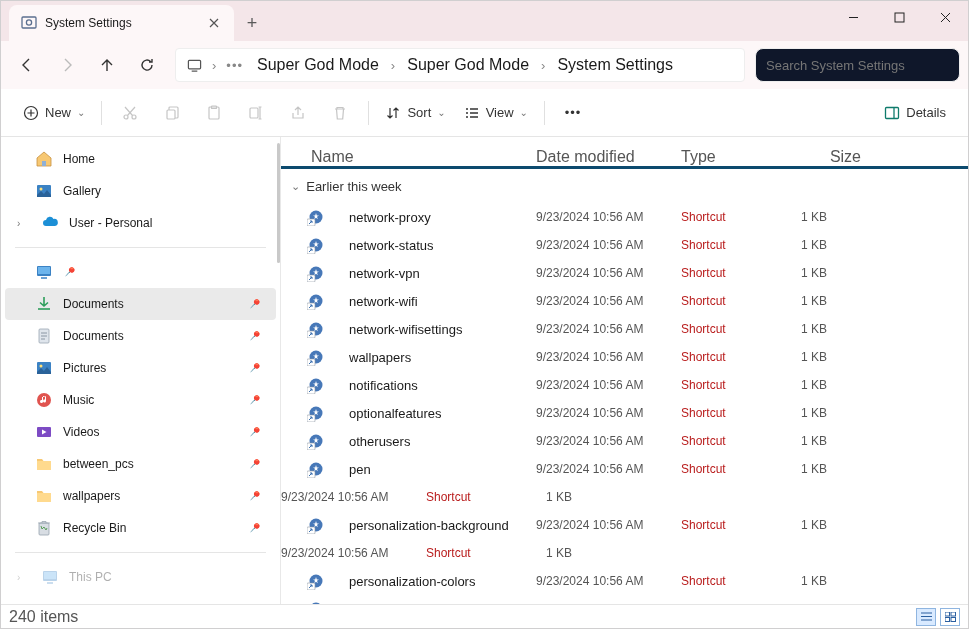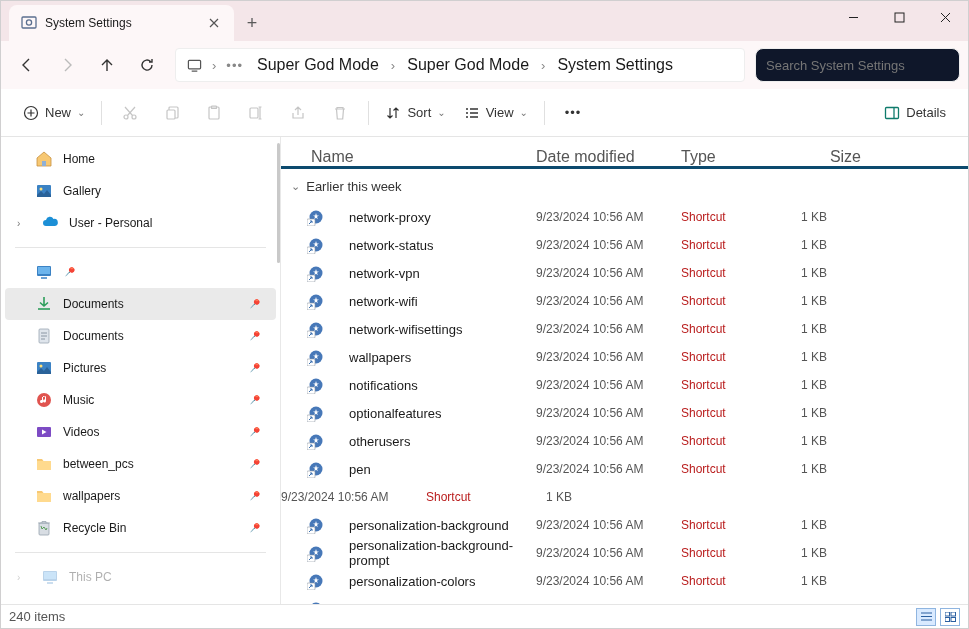--- a/index.html
+++ b/index.html
@@ -51,21 +51,21 @@
 .filelist::-webkit-scrollbar-thumb{background:#c9c9c9;border-radius:3px;border:4px solid #fff}
 .group-hdr{height:34px;display:flex;align-items:center;padding-left:10px;gap:6px;cursor:pointer;color:#333}
 .group-chev{color:#777;font-size:11px}
 .group-title{font-size:13px}
 .file-row{height:28px;display:flex;align-items:center;cursor:pointer;font-size:13px}
 .fr-name{width:255px;padding-left:26px;display:flex;align-items:center;gap:24px;overflow:hidden}
 .fr-icon{width:18px;height:18px;flex-shrink:0}
 .fr-date{width:145px;color:#555;font-size:12px}
 .fr-type{width:120px;color:#b91c1c;font-size:12px}
 .fr-size{width:80px;text-align:left;color:#555;font-size:12px;padding-right:20px}
-.status{height:24px;border-top:1px solid #e5e5e5;display:flex;align-items:center;padding:8px 8px;font-size:13px;color:#555}
+.status{height:24px;border-top:1px solid #e5e5e5;display:flex;align-items:center;padding:8px 8px;font-size:16px;color:#555}
 .status-icons{margin-left:auto;display:flex;gap:4px}
 .st-ic{width:20px;height:18px;border:1px solid #8fb5e0;display:flex;align-items:center;justify-content:center;cursor:pointer}
 .st-ic.active{background:#d9eaff}
 svg{display:block}
 </style>
 </head>
 <body>
 
 <div class="window">
   <div class="titlebar">
@@ -538,31 +538,20 @@
                     <path d="M2 16l3-3m0 0h-2m2 0v2" stroke="#3a6fae" stroke-width="1" fill="none"></path>
                   </svg>
                 </span>
                 <span>personalization-background</span>
               </div>
               <div class="fr-date">9/23/2024 10:56 AM</div>
               <div class="fr-type">Shortcut</div>
               <div class="fr-size">1 KB</div>
             </div>
             <div class="file-row">
-              <div class="fr-name">
-                <span class="fr-icon">
-                  <svg width="18" height="18" viewBox="0 0 18 18">
-                    <circle cx="9" cy="9" r="6.5" fill="#4778b8"></circle>
-                    <path d="M9 5l.8 2.4H12l-2 1.4.8 2.4L9 9.8l-1.8 1.4.8-2.4-2-1.4h2.2z" fill="#fff"></path>
-                    <rect x="0" y="11" width="8" height="7" rx="1" fill="#fff" stroke="#8a96a3" stroke-width=".6"></rect>
-                    <path d="M2 16l3-3m0 0h-2m2 0v2" stroke="#3a6fae" stroke-width="1" fill="none"></path>
-                  </svg>
-                </span>
-                <span>personalization-background-prompt</span>
-              </div>
               <div class="fr-date">9/23/2024 10:56 AM</div>
               <div class="fr-type">Shortcut</div>
               <div class="fr-size">1 KB</div>
             </div>
             <div class="file-row">
               <div class="fr-name">
                 <span class="fr-icon">
                   <svg width="18" height="18" viewBox="0 0 18 18">
                     <circle cx="9" cy="9" r="6.5" fill="#4778b8"></circle>
                     <path d="M9 5l.8 2.4H12l-2 1.4.8 2.4L9 9.8l-1.8 1.4.8-2.4-2-1.4h2.2z" fill="#fff"></path>

